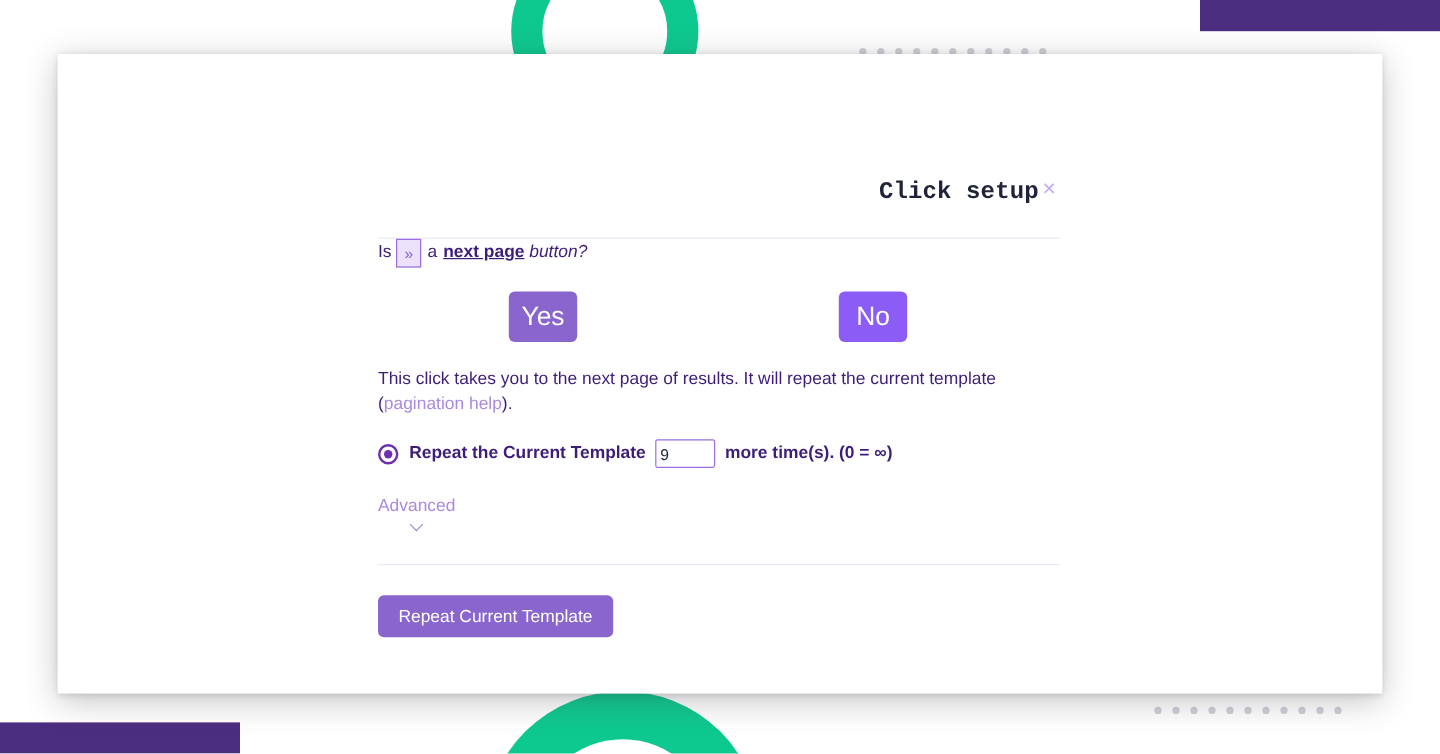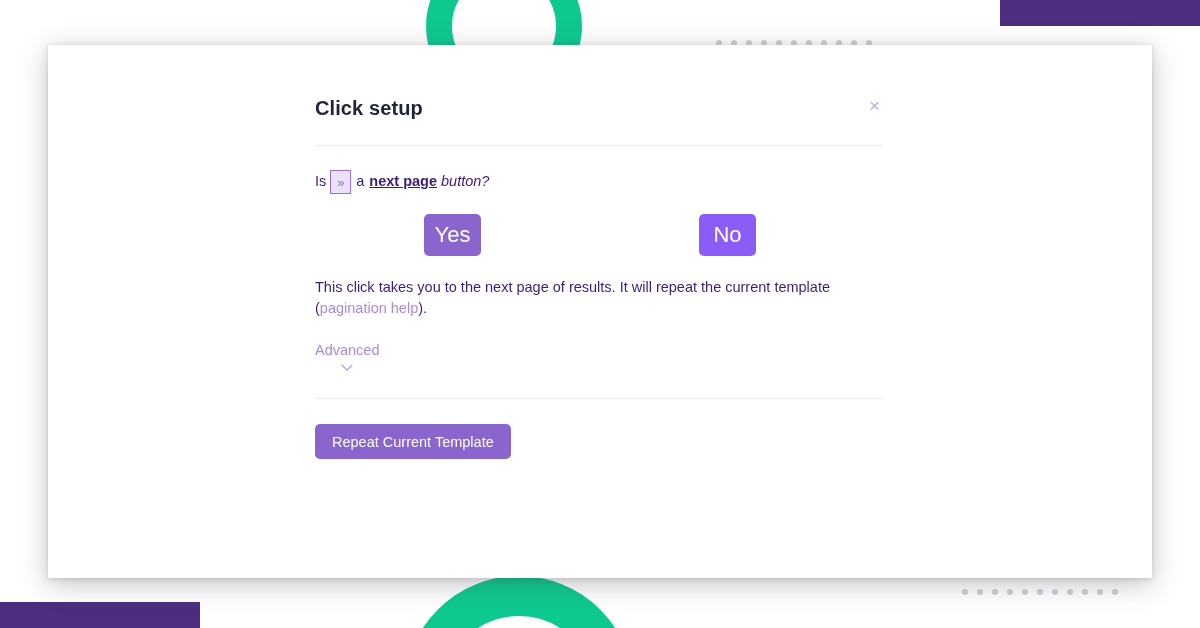--- a/index.html
+++ b/index.html
@@ -95,22 +95,23 @@
   .modal-inner {
     position: absolute;
     left: 267px;
     top: 0;
     width: 568px;
   }
 
   .modal-header {
     display: flex;
     align-items: flex-start;
-    justify-content: space-between;
-    padding-top: 53px;
+    justify-content: flex-end;
+    padding-top: 106px;
+    font-family: Liberation Mono, monospace;
   }
   #modal-title {
     font-size: 20px;
     font-weight: bold;
     color: #1f2439;
     letter-spacing: 0.1px;
     line-height: 1;
   }
   #close-button {
     font-size: 19px;
@@ -123,21 +124,20 @@
   }
 
   .divider {
     height: 1px;
     background: #e9e7f8;
     margin-top: 27px;
   }
 
   
   #question-row {
-    margin-top: 24px;
     font-size: 14.5px;
     color: #3d1d79;
     line-height: 1.1;
     display: flex;
     align-items: center;
     flex-wrap: wrap;
   }
   #question-prefix { margin-right: 4px; }
   #selector-chip {
     display: inline-flex;
@@ -359,20 +359,26 @@
 
     <div id="choice-row">
       <button class="choice-btn" id="yes-button">Yes</button>
       <button class="choice-btn" id="no-button">No</button>
     </div>
 
     <div id="description">
       <span>This click takes you to the next page of results. It will repeat the current template (</span><a id="pagination-help-link">pagination help</a><span>).</span>
     </div>
 
+    <div id="repeat-row">
+      <span class="radio-outer"></span>
+      <span>Repeat the Current Template</span>
+      <input id="repeat-count-input" type="text" value="9" style="">
+      <span>more time(s). (0 = ∞)</span>
+    </div>
 
     <div id="advanced-toggle">
       <span>Advanced</span>
       <span class="chevron-down"></span>
     </div>
 
     <div id="footer-divider"></div>
 
     <div id="modal-footer">
       <button id="primary-action-button">Repeat Current Template</button>

